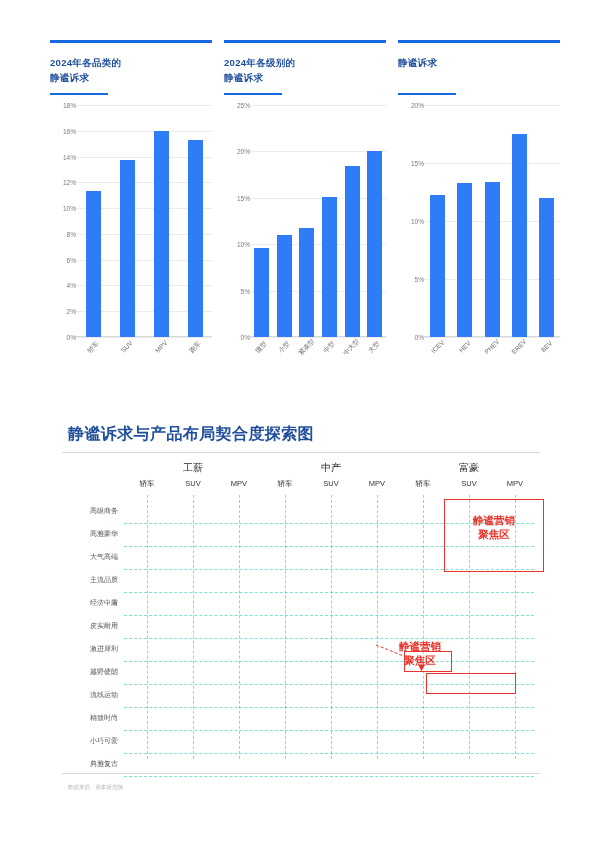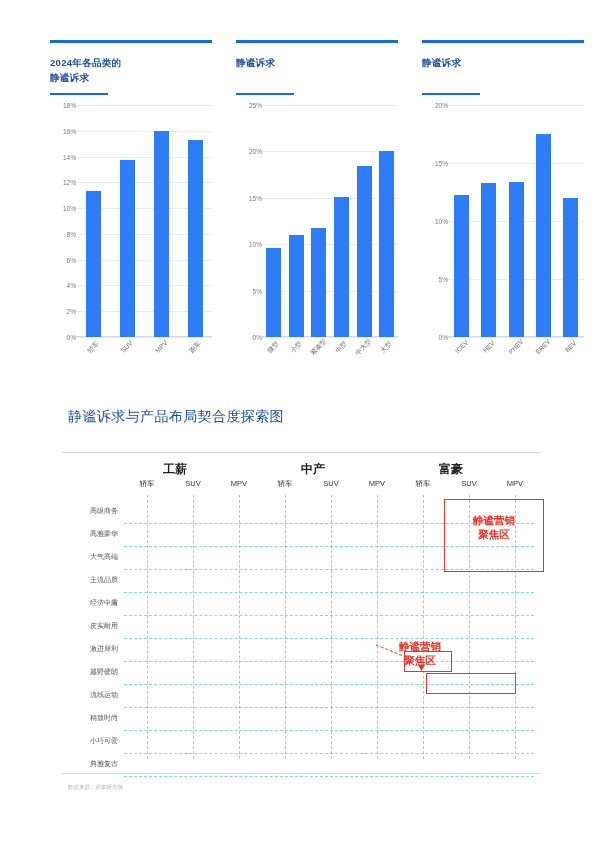--- a/index.html
+++ b/index.html
@@ -14,21 +14,21 @@
   .page{
     position:absolute;inset:0;
     background:#ffffff;
   }
   
   .cards{
     position:absolute;
     left:50px;top:40px;
     width:500px;
     display:flex;
-    gap:24px;
+    gap:12px;
   }
   .card{
     width:162px;
   }
   .card-rule{
     height:3px;background:#1769e0;width:162px;margin-bottom:12px;
   }
   .card-title{
     font-size:9.5px;color:#1f4e9c;line-height:15px;font-weight:bold;
     letter-spacing:.3px;
@@ -74,31 +74,31 @@
     font-size:6.5px;color:#6b6b6b;
     transform:rotate(-45deg);
     transform-origin:center center;
     white-space:nowrap;
     margin-top:6px;
   }
   .xlab-cell{width:100%;display:flex;justify-content:center;align-items:flex-start;}
 
   
   .sec2-title{
-    position:absolute;left:68px;top:408px;
-    font-size:14px;color:#1f4e9c;font-weight:normal;letter-spacing:.4px;
+    position:absolute;left:68px;top:424px;
+    font-size:16px;color:#1f4e9c;font-weight:bold;letter-spacing:.4px;
   }
   .matrix{
     position:absolute;left:62px;top:452px;width:478px;height:320px;
     border-top:1px solid #d9d9d9;
     border-bottom:1px solid #d9d9d9;
   }
   .grp-head{
-    position:absolute;top:8px;font-size:12px;color:#222;font-weight:bold;
-    text-align:left;
+    position:absolute;top:8px;font-size:10px;color:#222;font-weight:normal;
+    text-align:center;
   }
   .col-head{
     position:absolute;top:26px;font-size:7.5px;color:#333;text-align:center;
     width:40px;
   }
   .rowlab{
     position:absolute;left:0;width:56px;text-align:right;font-size:7px;color:#555;
     transform:translateY(-50%);
   }
   .hline{
@@ -183,20 +183,21 @@
             </div>
             <div class="xlab-cell">
               <div class="xlab">跑车</div>
             </div>
           </div>
         </div>
       </div>
       <div class="card">
         <div class="card-rule"></div>
         <div class="card-title">
+          <div>2024年各级别的</div>
           <div>静谧诉求</div>
         </div>
         <div class="card-underline"></div>
         <div class="plot">
           <div class="grid-line" style="top: 232px;"></div>
           <div class="ytick" style="top: 232px; right: 136px;">0%</div>
           <div class="grid-line" style="top: 185.6px;"></div>
           <div class="ytick" style="top: 185.6px; right: 136px;">5%</div>
           <div class="grid-line" style="top: 139.2px;"></div>
           <div class="ytick" style="top: 139.2px; right: 136px;">10%</div>

